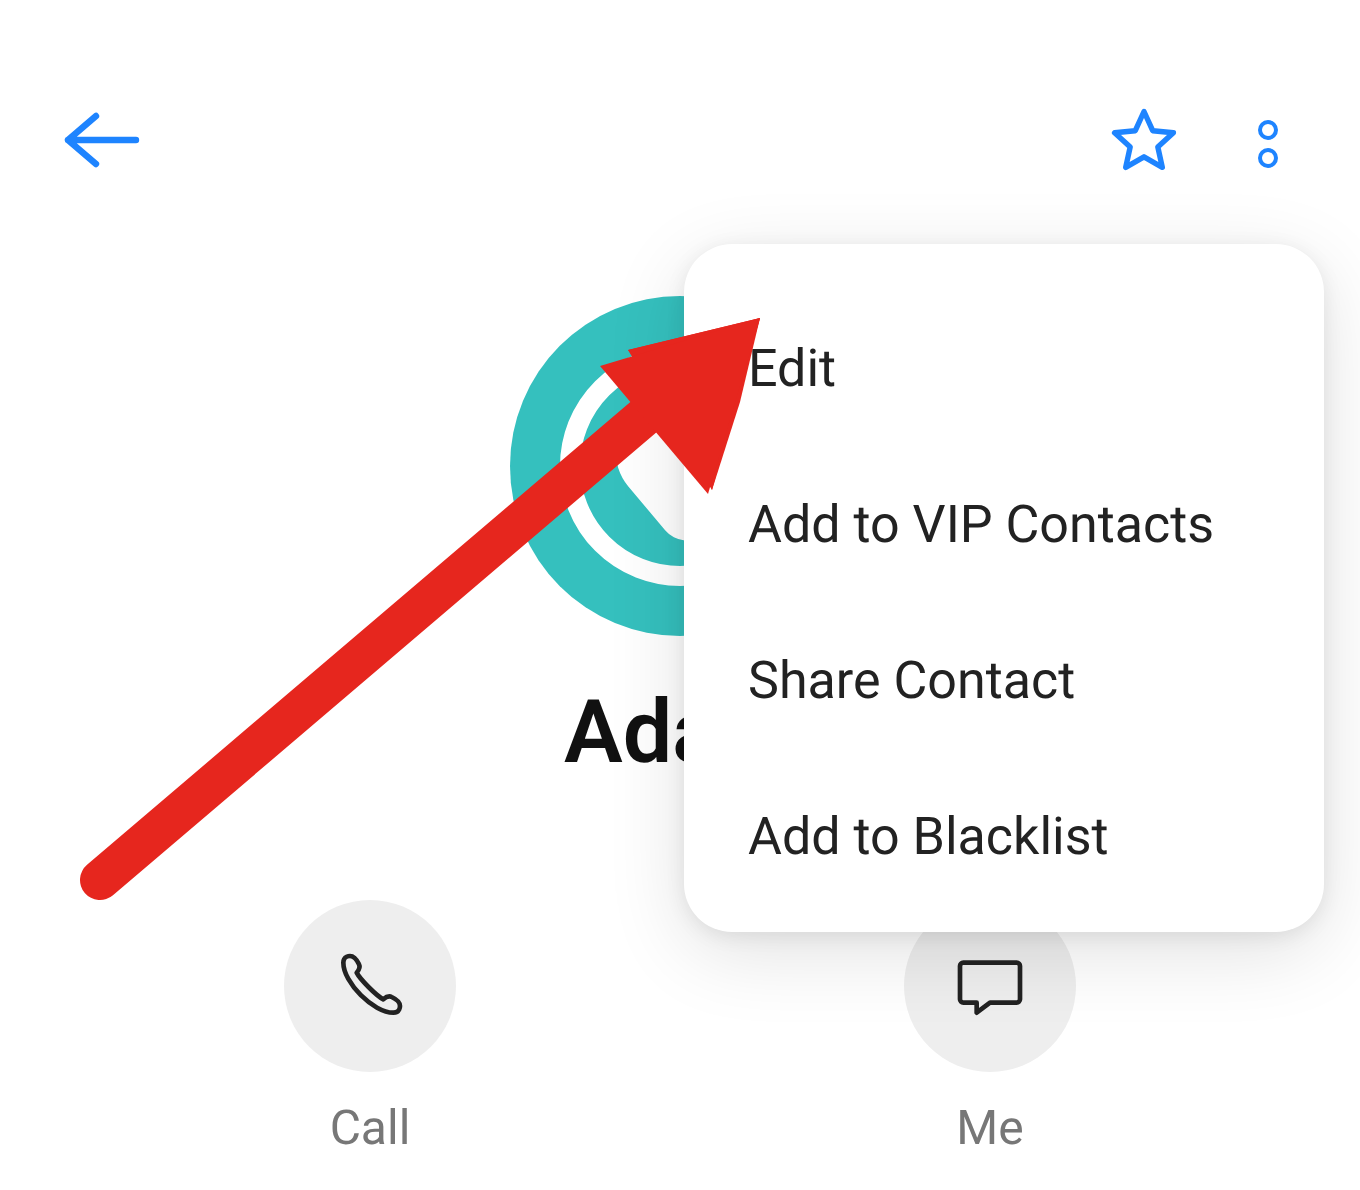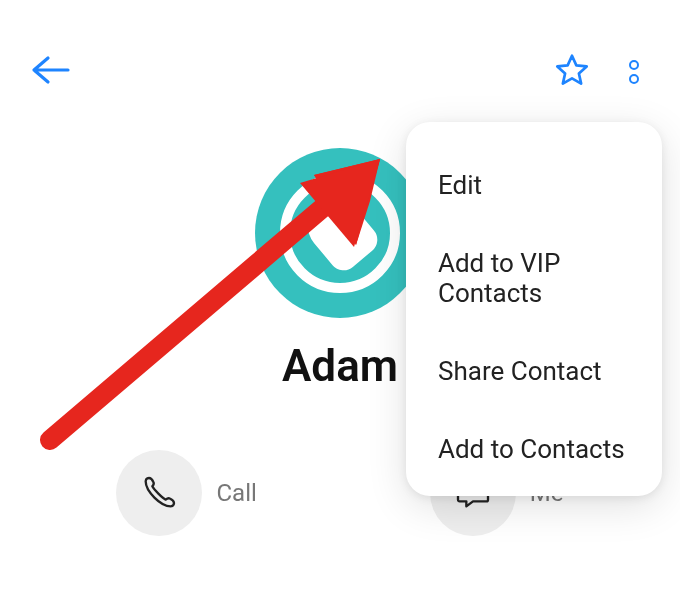--- a/index.html
+++ b/index.html
@@ -93,21 +93,21 @@
       position: absolute;
       top: 450px;
       left: 0;
       right: 0;
       display: flex;
       justify-content: space-around;
       padding: 0 30px;
     }
     .action-btn {
       display: flex;
-      flex-direction: row;
+      flex-direction: column;
       align-items: center;
       gap: 14px;
     }
     .action-circle {
       width: 86px;
       height: 86px;
       border-radius: 50%;
       background: #eeeeee;
       display: flex;
       align-items: center;
@@ -115,21 +115,21 @@
       color: #333;
     }
     .action-label {
       font-size: 24px;
       color: #777;
     }
     .dropdown {
       position: absolute;
       top: 122px;
       right: 18px;
-      width: 256px;
+      width: 320px;
       background: #ffffff;
       border-radius: 24px;
       box-shadow: 0 10px 40px rgba(0,0,0,0.12), 0 2px 10px rgba(0,0,0,0.08);
       padding: 24px 0 8px 0;
     }
     .dropdown-item {
       padding: 24px 32px;
       font-size: 26px;
       color: #222;
       cursor: pointer;
@@ -188,21 +188,21 @@
       </svg>
     </div>
     <div class="action-label">Me</div>
   </div>
 </div>
 
 <div class="dropdown">
   <div class="dropdown-item">Edit</div>
   <div class="dropdown-item">Add to VIP Contacts</div>
   <div class="dropdown-item">Share Contact</div>
-  <div class="dropdown-item">Add to Contacts</div>
+  <div class="dropdown-item">Add to Blacklist</div>
 </div>
 
 <svg class="arrow" width="380" height="320" viewBox="0 0 380 320">
   <line x1="30" y1="295" x2="320" y2="48" stroke="#e6261e" stroke-width="20" stroke-linecap="round"></line>
   <polygon points="360,14 294,30 318,58 336,100" fill="#e6261e"></polygon>
   <polygon points="360,14 294,30 336,100 350,56" fill="#e6261e"></polygon>
   <polygon points="360,14 280,38 334,102" fill="#e6261e"></polygon>
 </svg>
 
 </body></html>

